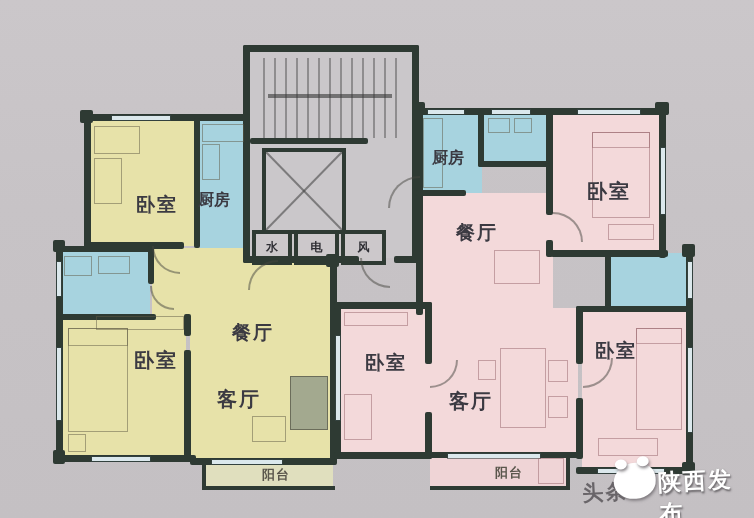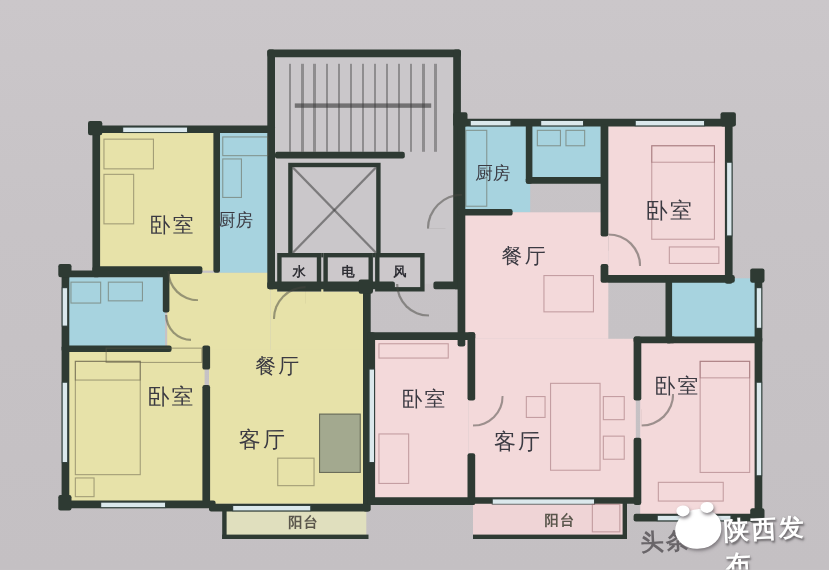--- a/index.html
+++ b/index.html
@@ -7,21 +7,21 @@
        font-family:"Liberation Sans","DejaVu Sans",sans-serif;}
   #plan{position:relative;width:754px;height:518px;background:linear-gradient(180deg,#cbc7ca 0%,#c7c3c6 40%,#c4c0c3 100%);}
   .abs{position:absolute;box-sizing:border-box;}
   .fill{position:absolute;box-sizing:border-box;}
   .wall{position:absolute;background:var(--wall,#2e3a33);border-radius:2px;}
   .pier{position:absolute;background:var(--wall,#2e3a33);border-radius:2px;}
   .win{position:absolute;background:#dbe8ec;box-shadow:0 0 0 1px rgba(55,70,70,.6);}
   .sk{position:absolute;border:1px solid rgba(95,90,70,.5);}
   .skp{position:absolute;border:1px solid rgba(150,100,105,.5);}
   .arc{position:absolute;border:2px solid rgba(70,70,65,.5);border-top:none;border-right:none;border-bottom-left-radius:100% 100%;}
-  .lbl{position:absolute;font-weight:400;color:var(--label,#3b3a42);letter-spacing:2px;white-space:nowrap;}
+  .lbl{position:absolute;font-weight:700;color:var(--label,#3b3a42);letter-spacing:2px;white-space:nowrap;}
   .lbl-s{position:absolute;font-weight:700;color:#5a564c;font-size:13px;letter-spacing:1px;white-space:nowrap;padding-left:25px;}
   .shaftbox{position:absolute;border:4px solid var(--wall,#2e3a33);background:#ccc8cb;
             display:flex;align-items:center;justify-content:center;
             font-size:12px;font-weight:700;color:#2e2e34;}
   .stairs{position:absolute;background:repeating-linear-gradient(90deg,rgba(0,0,0,0) 0 9px,rgba(70,70,70,.45) 9px 11px);}
   .wm{position:absolute;transform:rotate(-3deg);}
   .wm-platform{position:absolute;font-size:21px;font-weight:700;color:rgba(100,96,100,.95);letter-spacing:2px;}
   .wm-name{position:absolute;font-size:23px;font-weight:700;color:#ffffff;letter-spacing:2px;
            text-shadow:1px 2px 2px rgba(95,92,95,.9),0 0 1px rgba(120,120,120,.8);}
   .wm-blob{position:absolute;background:#fff;box-shadow:1px 2px 3px rgba(110,105,110,.8);}

